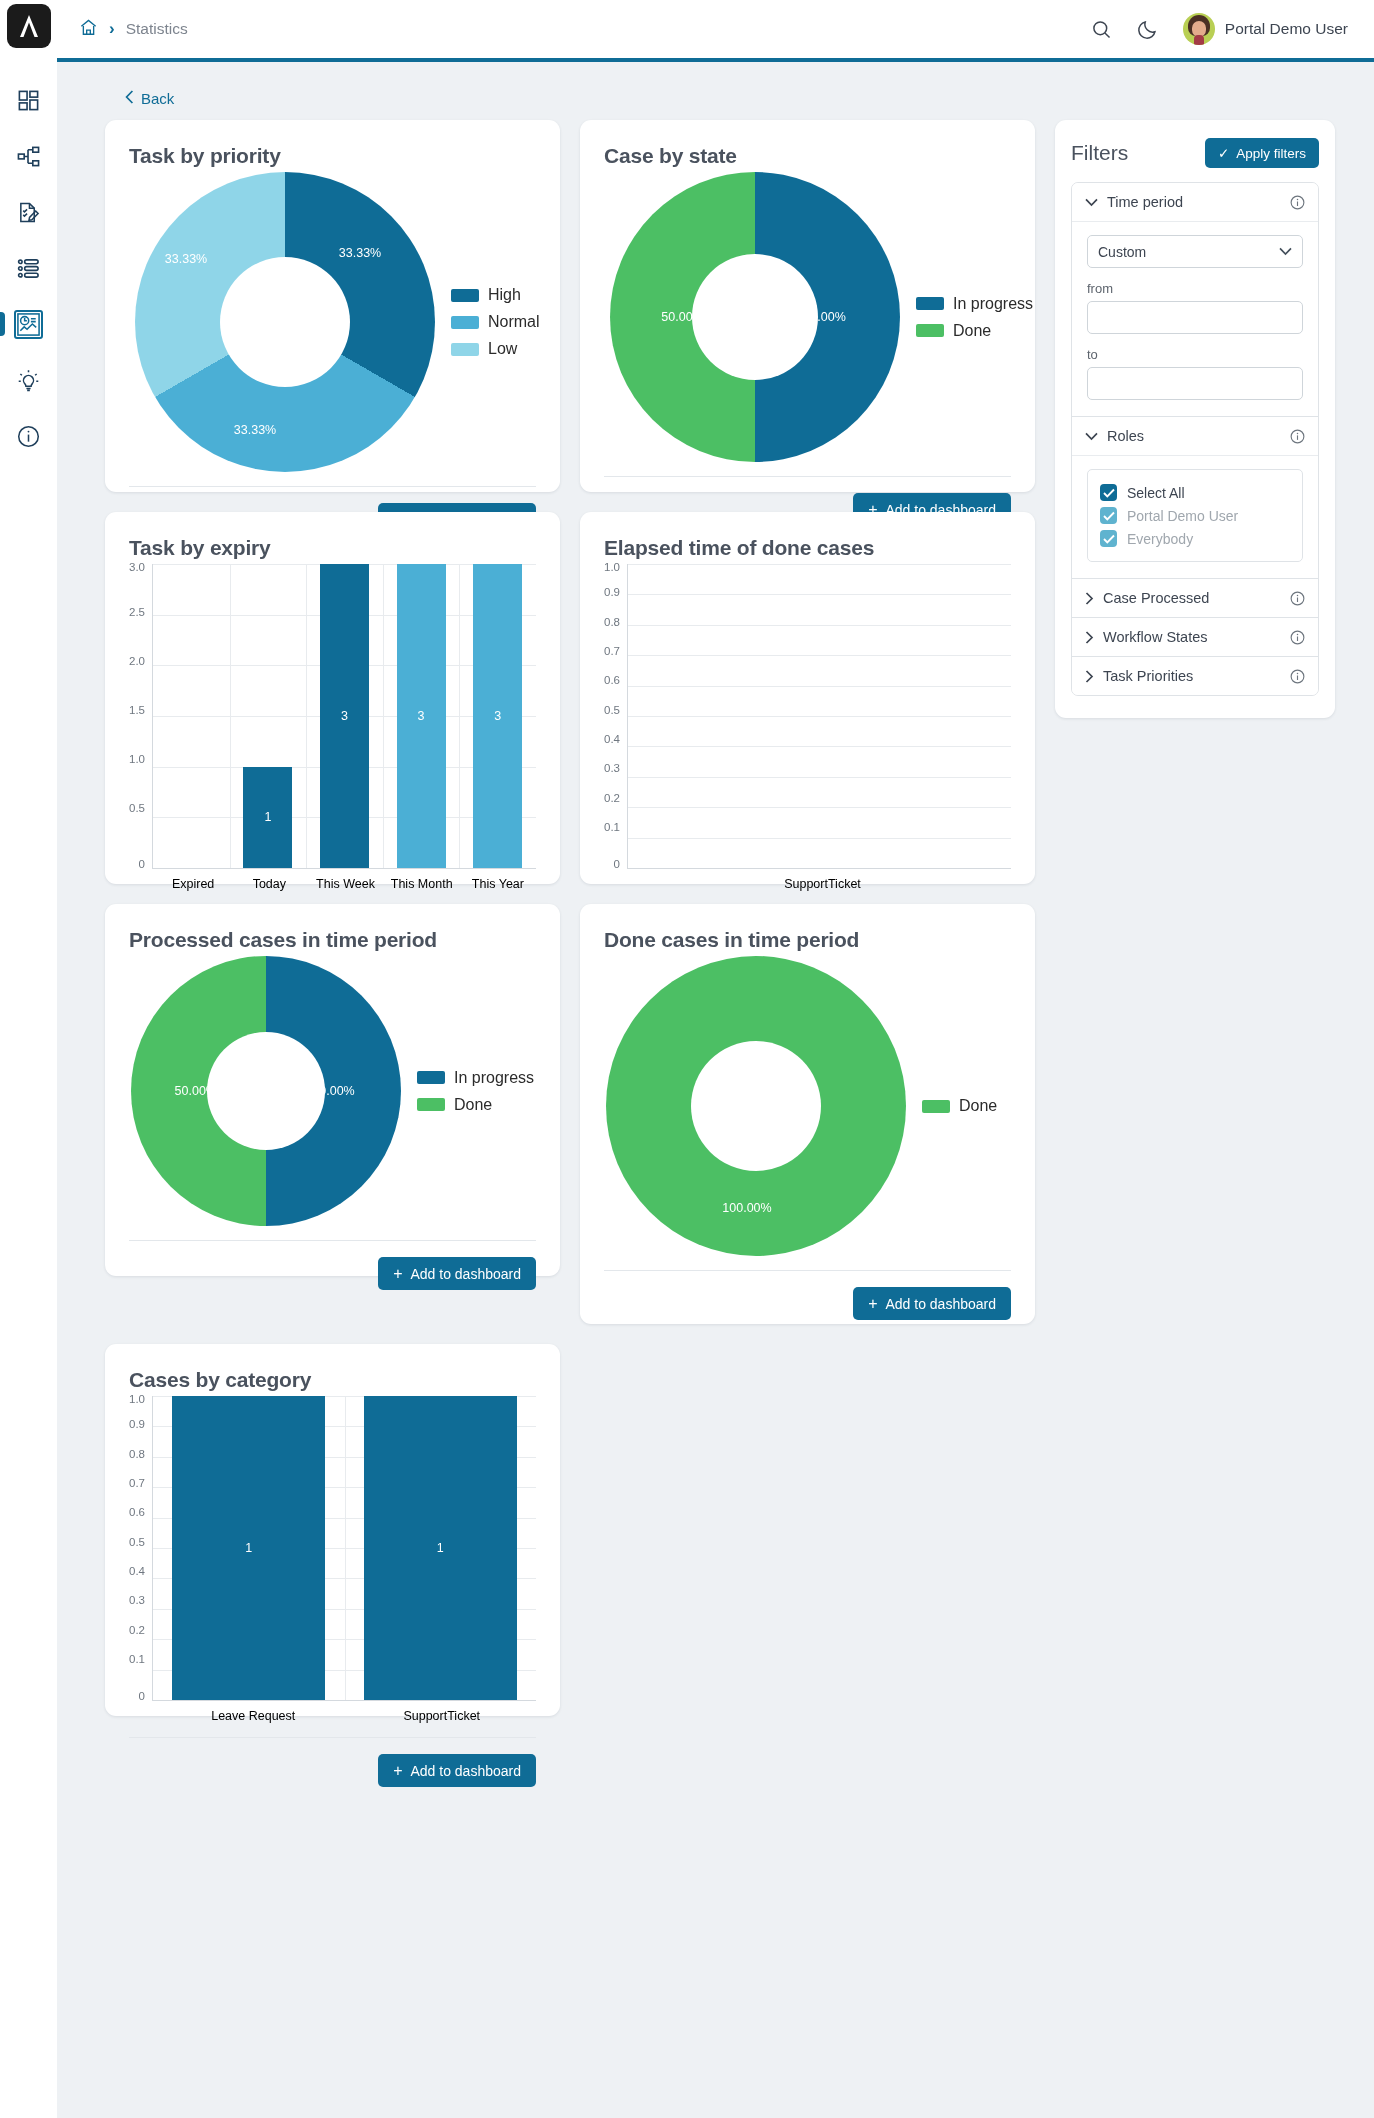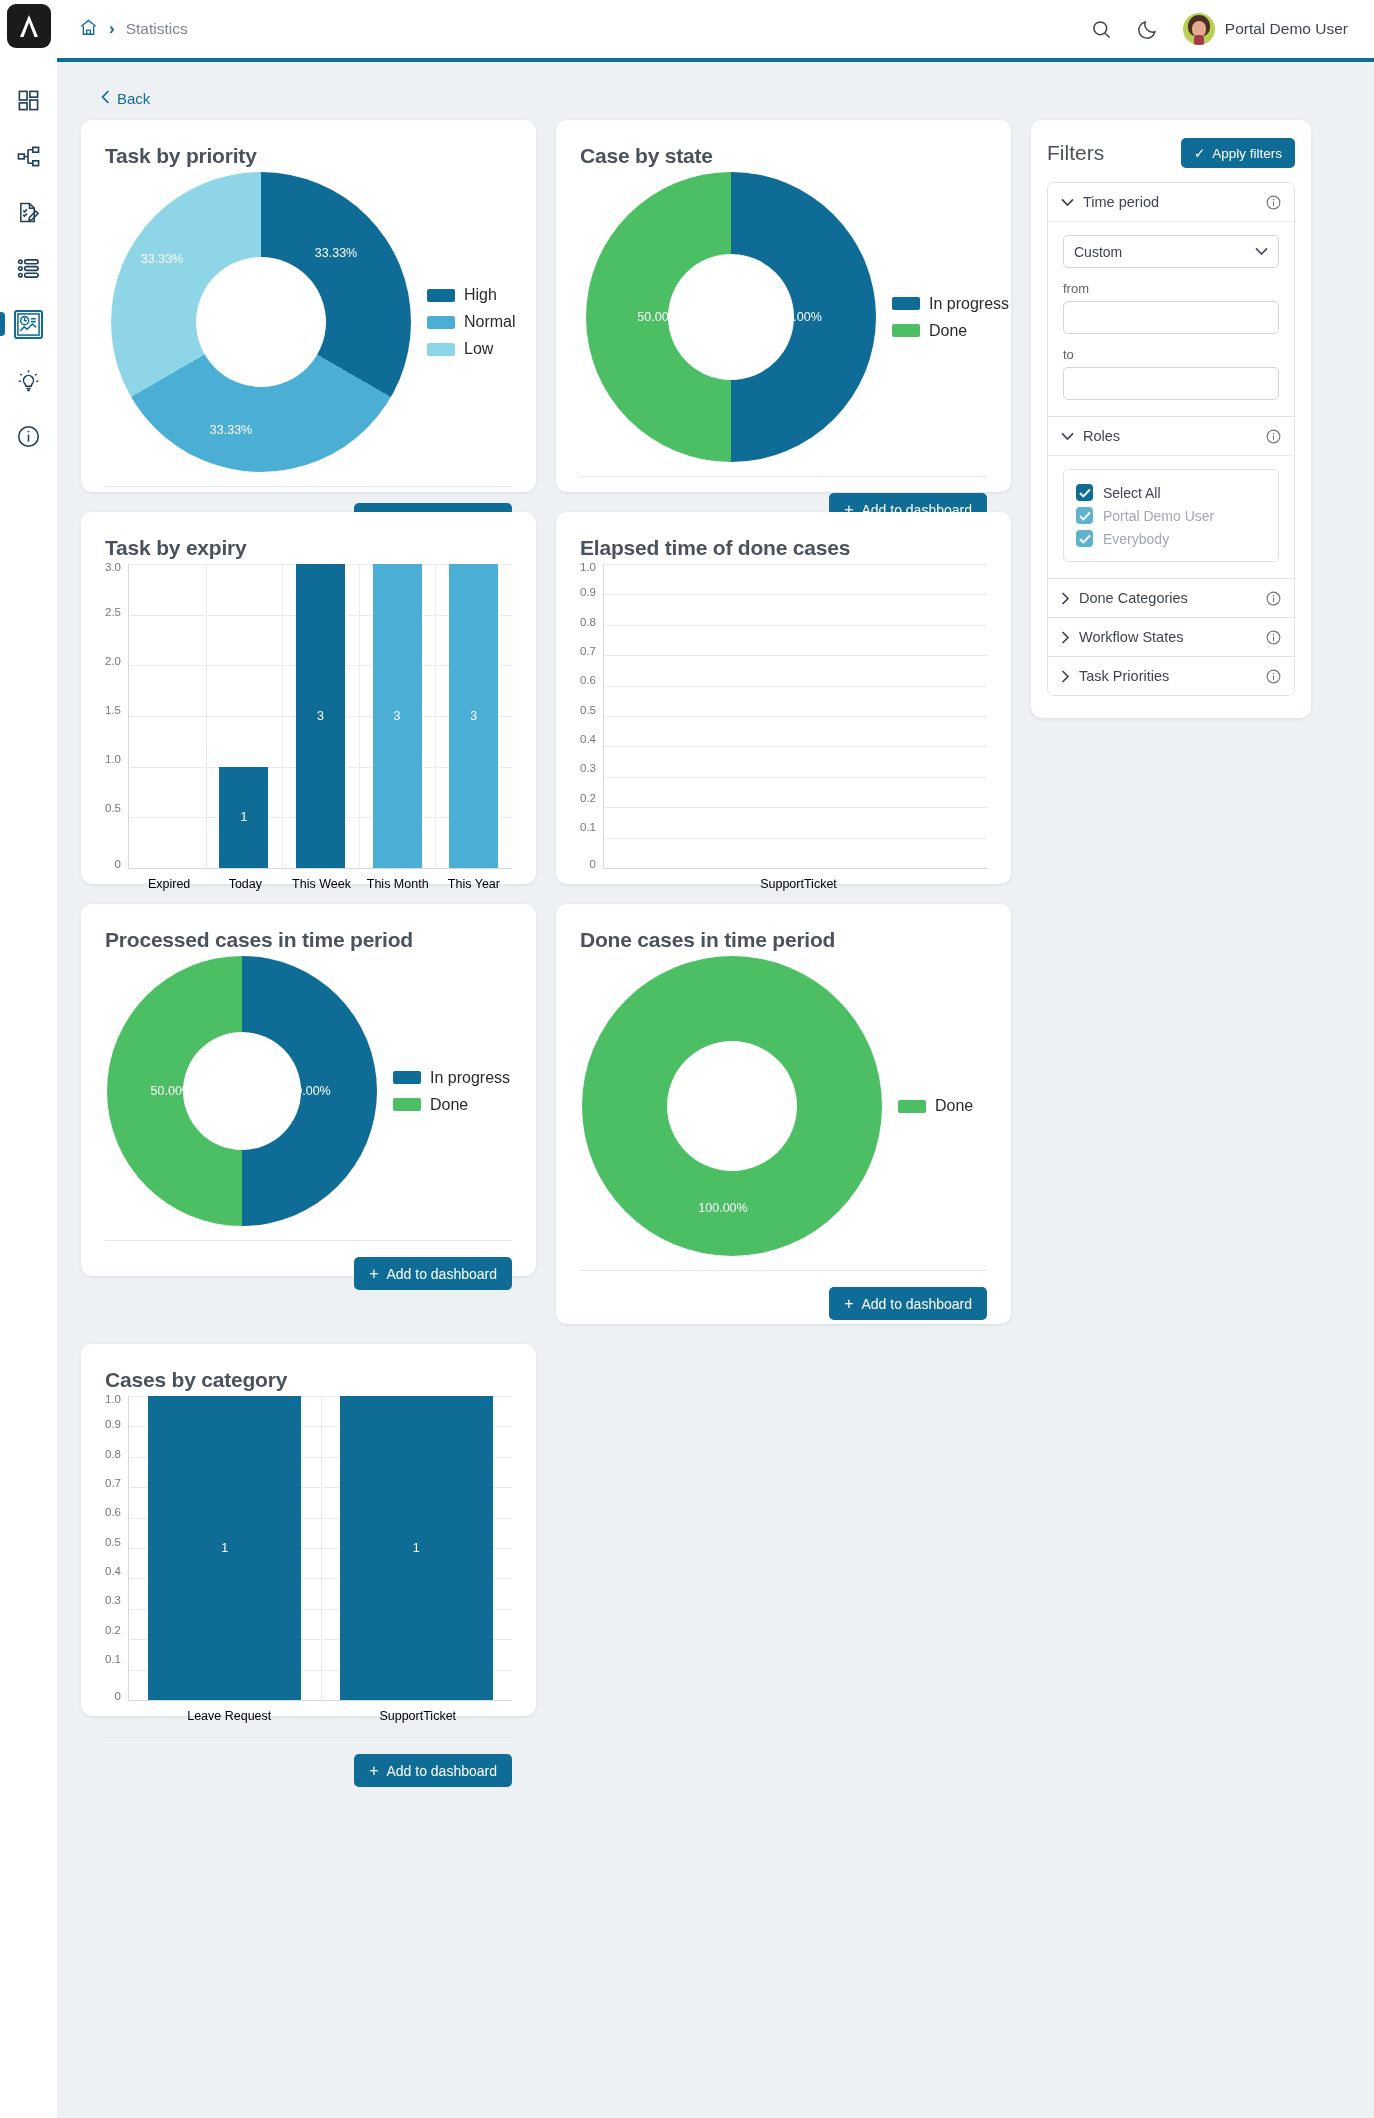--- a/index.html
+++ b/index.html
@@ -69,21 +69,21 @@
     position: absolute; left: 9px; top: 8px; width: 14px; height: 16px;
     background: #e3ab8c; border-radius: 7px 7px 7px 7px;
   }
   .avatar .neck {
     position: absolute; left: 11px; top: 22px; width: 10px; height: 10px;
     background: #a33b46; border-radius: 4px 4px 0 0;
   }
   .user-name { font-size: 15.5px; color: #3d4551; white-space: nowrap; }
 
   
-  .scroll { flex: 1; overflow: hidden; position: relative; }
+  .scroll { flex: 1; overflow: hidden; position: relative; margin-left: 24px; }
   .page { padding: 20px 24px 0 24px; }
 
   .back-row { padding: 8px 0 12px 20px; }
   .back-link {
     display: inline-flex; align-items: center; gap: 7px;
     color: #0F6C96; font-size: 15px; cursor: pointer;
   }
 
   .layout { display: flex; gap: 20px; align-items: flex-start; }
   .cards-col { width: 930px; flex: 0 0 930px; }
@@ -755,21 +755,21 @@
                 </div>
               </div>
 
               <div class="acc-sec">
                 <div class="acc-head">
                   <span class="chev">
                     <svg width="9" height="13" viewBox="0 0 9 13" fill="none" stroke="#3d4551" stroke-width="1.7">
                       <path d="M1.5 1 L7 6.5 L1.5 12"></path>
                     </svg>
                   </span>
-                  <span class="acc-label">Done Categories</span>
+                  <span class="acc-label">Case Processed</span>
                   <span class="acc-info">
                     <svg width="15" height="15" viewBox="0 0 16 16" fill="none" stroke="#6d757e" stroke-width="1.2">
                       <circle cx="8" cy="8" r="6.8"></circle>
                       <circle cx="8" cy="4.7" r=".8" fill="#6d757e" stroke="none"></circle>
                       <path d="M8 6.8 v4.8"></path>
                     </svg>
                   </span>
                 </div>
               </div>
 

